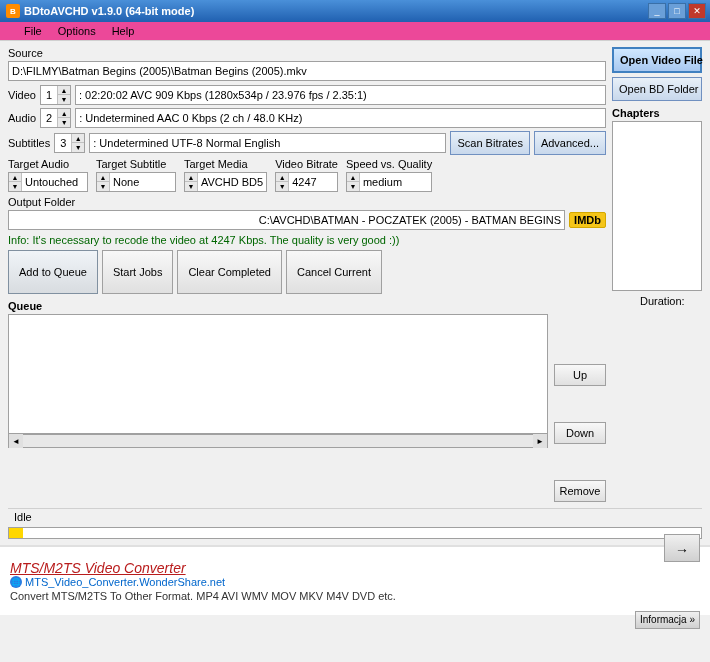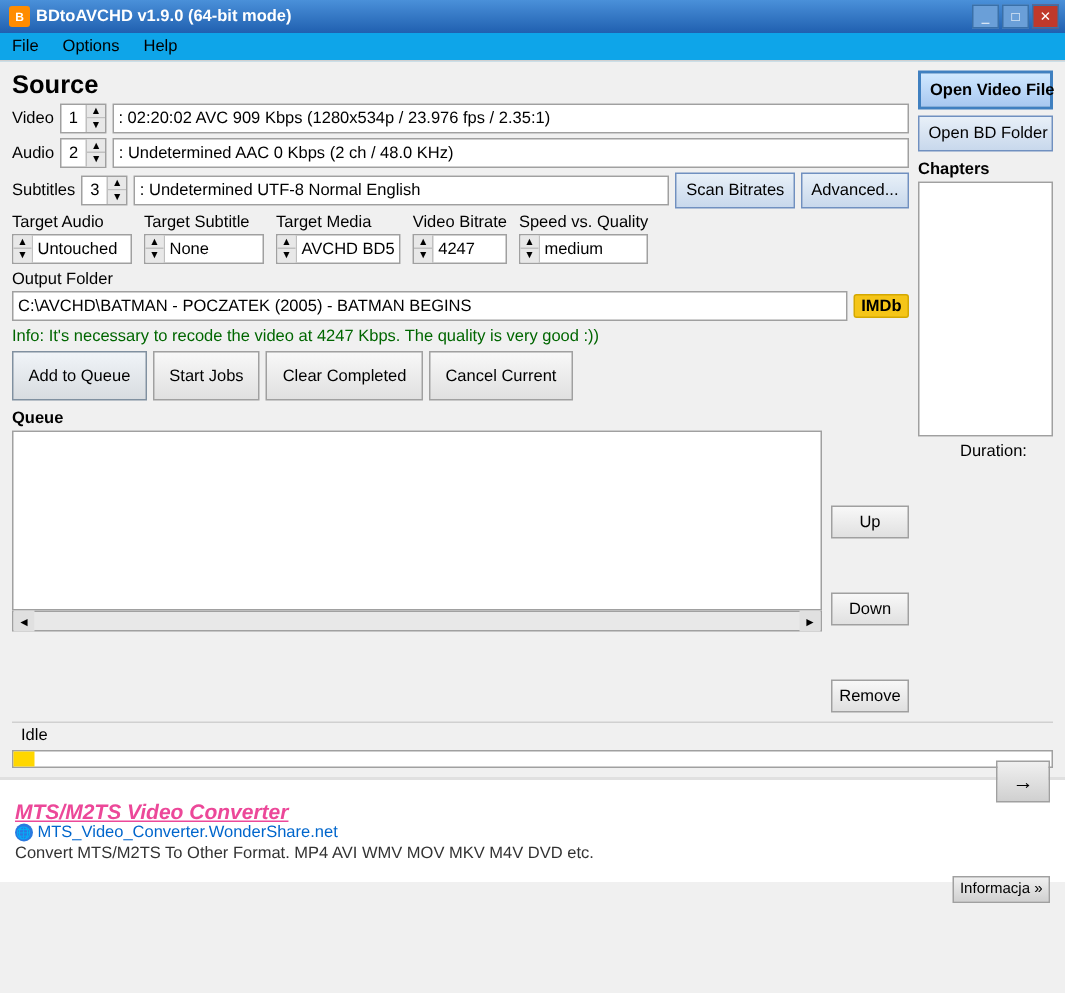--- a/index.html
+++ b/index.html
@@ -43,38 +43,38 @@
       width: 18px; height: 16px;
       background: #6a9fd8;
       border: 1px solid #3a70a8;
       color: white;
       font-size: 9px;
       cursor: pointer;
       display: flex; align-items: center; justify-content: center;
     }
     .title-btn.close { background: #c0392b; }
     .menu-bar {
-      background: #0ea5e9;
+      background: #ec4899;
       border-bottom: 1px solid #d0d0d0;
-      padding: 2px 4px;
+      padding: 2px 20px;
       display: flex;
       gap: 8px;
     }
     .menu-item {
       padding: 1px 4px;
       cursor: pointer;
       font-size: 11px;
     }
     .main-area {
       padding: 6px 8px;
       background: #f0f0f0;
     }
     .section-label {
-      font-size: 17px;
-      font-weight: bold;
+      font-size: 11px;
+      font-weight: normal;
       margin-bottom: 2px;
     }
     .source-row {
       display: flex;
       gap: 4px;
       align-items: center;
       margin-bottom: 4px;
     }
     .source-input {
       flex: 1;
@@ -176,20 +176,21 @@
       gap: 4px;
       margin-bottom: 4px;
     }
     .output-input {
       flex: 1;
       height: 20px;
       border: 1px solid #a0a0a0;
       background: white;
       padding: 1px 3px;
       font-size: 11px;
+      text-align: right;
     }
     .imdb-badge {
       background: #f5c518;
       color: #000;
       font-weight: bold;
       font-size: 11px;
       padding: 1px 4px;
       border-radius: 2px;
       border: 1px solid #d4a800;
     }
@@ -197,21 +198,21 @@
       color: #006600;
       font-size: 11px;
       margin-bottom: 4px;
     }
     .action-buttons {
       display: flex;
       gap: 4px;
       margin-bottom: 6px;
     }
     .action-btn {
-      height: 33px;
+      height: 44px;
       padding: 0 10px;
       border: 1px solid #a0a0a0;
       background: linear-gradient(to bottom, #f8f8f8, #e0e0e0);
       font-size: 11px;
       cursor: pointer;
     }
     .action-btn.primary {
       border: 1px solid #8090a0;
       background: linear-gradient(to bottom, #f0f4f8, #d8dce0);
     }
@@ -281,23 +282,23 @@
       padding: 6px 10px;
       display: flex;
       align-items: center;
       justify-content: space-between;
       height: 70px;
     }
     .footer-left {
       flex: 1;
     }
     .footer-title {
-      color: #ec4899;
+      color: #b91c1c;
       font-size: 14px;
-      font-weight: bold;
+      font-weight: normal;
       text-decoration: underline;
       font-style: italic;
     }
     .footer-link {
       color: #0066cc;
       font-size: 11px;
       display: flex;
       align-items: center;
       gap: 3px;
     }
@@ -388,20 +389,23 @@
   <span class="menu-item">Options</span>
   <span class="menu-item">Help</span>
 </div>
 
 <div class="main-area">
 
   <div class="layout-top">
     <div class="layout-left">
 
       <div class="section-label">Source</div>
+      <div class="source-row">
+        <input class="source-input" type="text" value="D:\FILMY\Batman Begins (2005)\Batman Begins (2005).mkv" style="">
+      </div>
 
       <div class="info-row">
         <span style="font-size:11px;">Video</span>
         <div class="spin-box">
           <span class="spin-val">1</span>
           <div class="spin-arrows">
             <button class="spin-arrow">▲</button>
             <button class="spin-arrow">▼</button>
           </div>
         </div>

